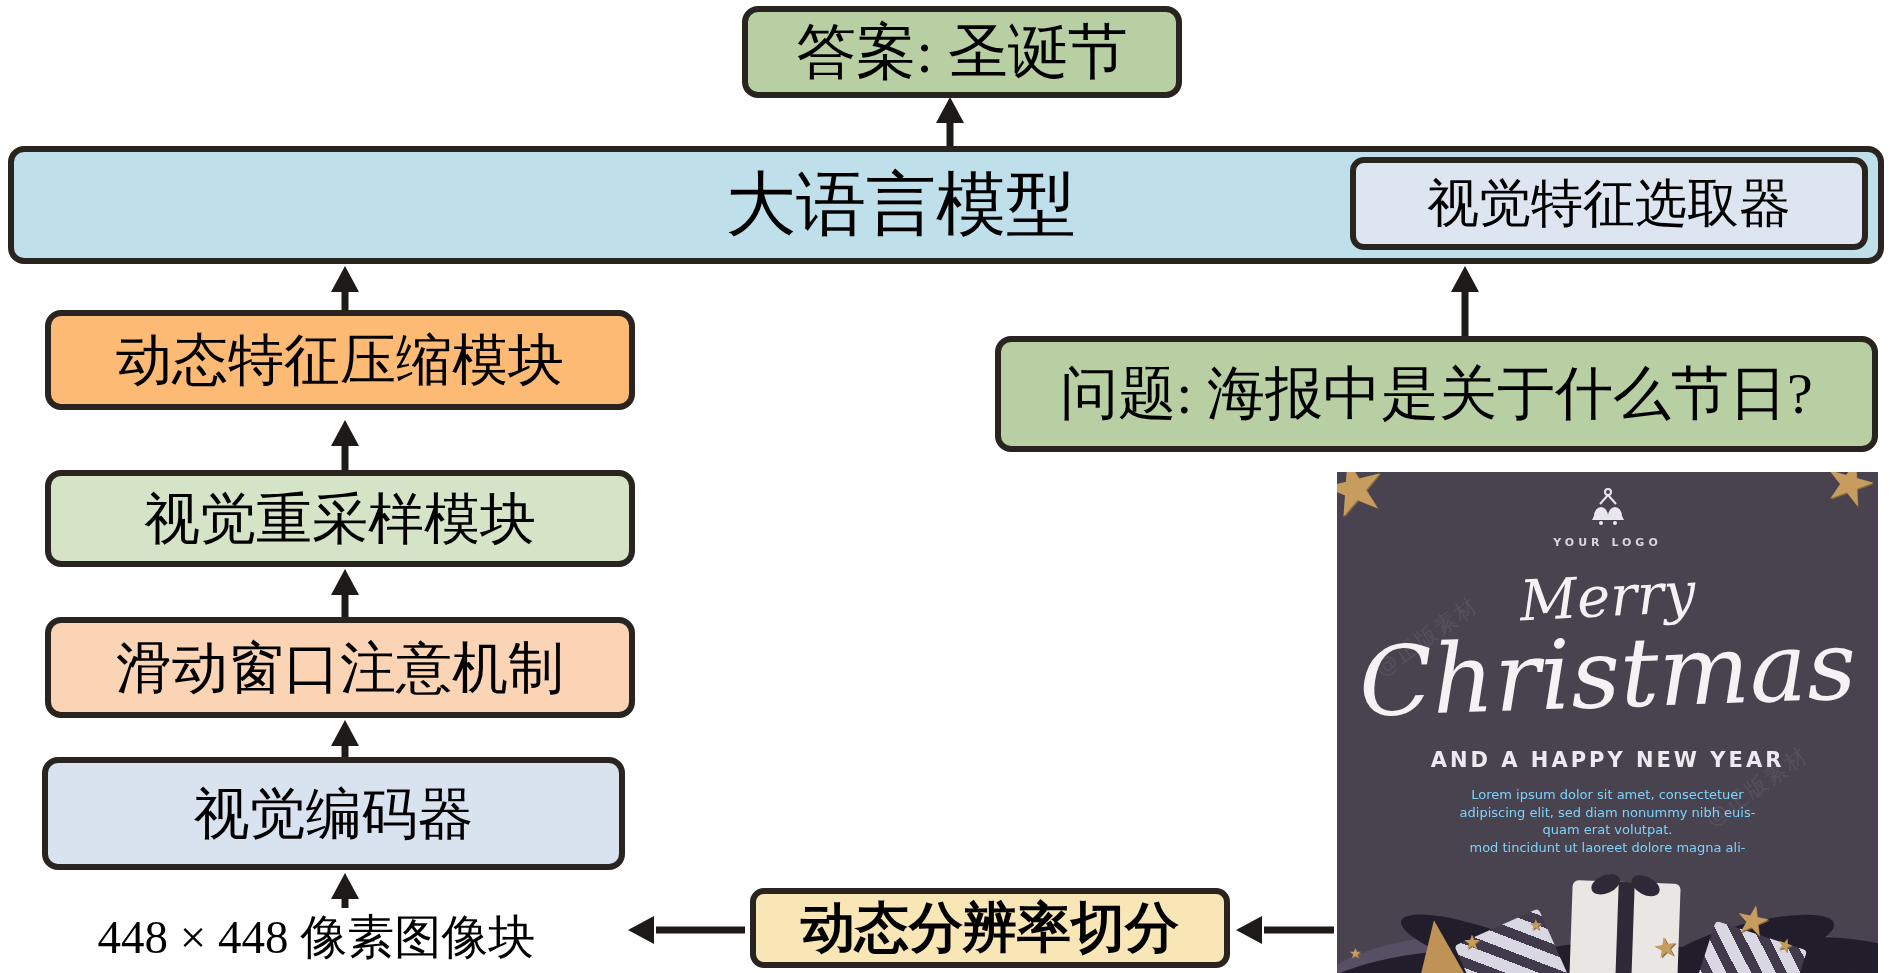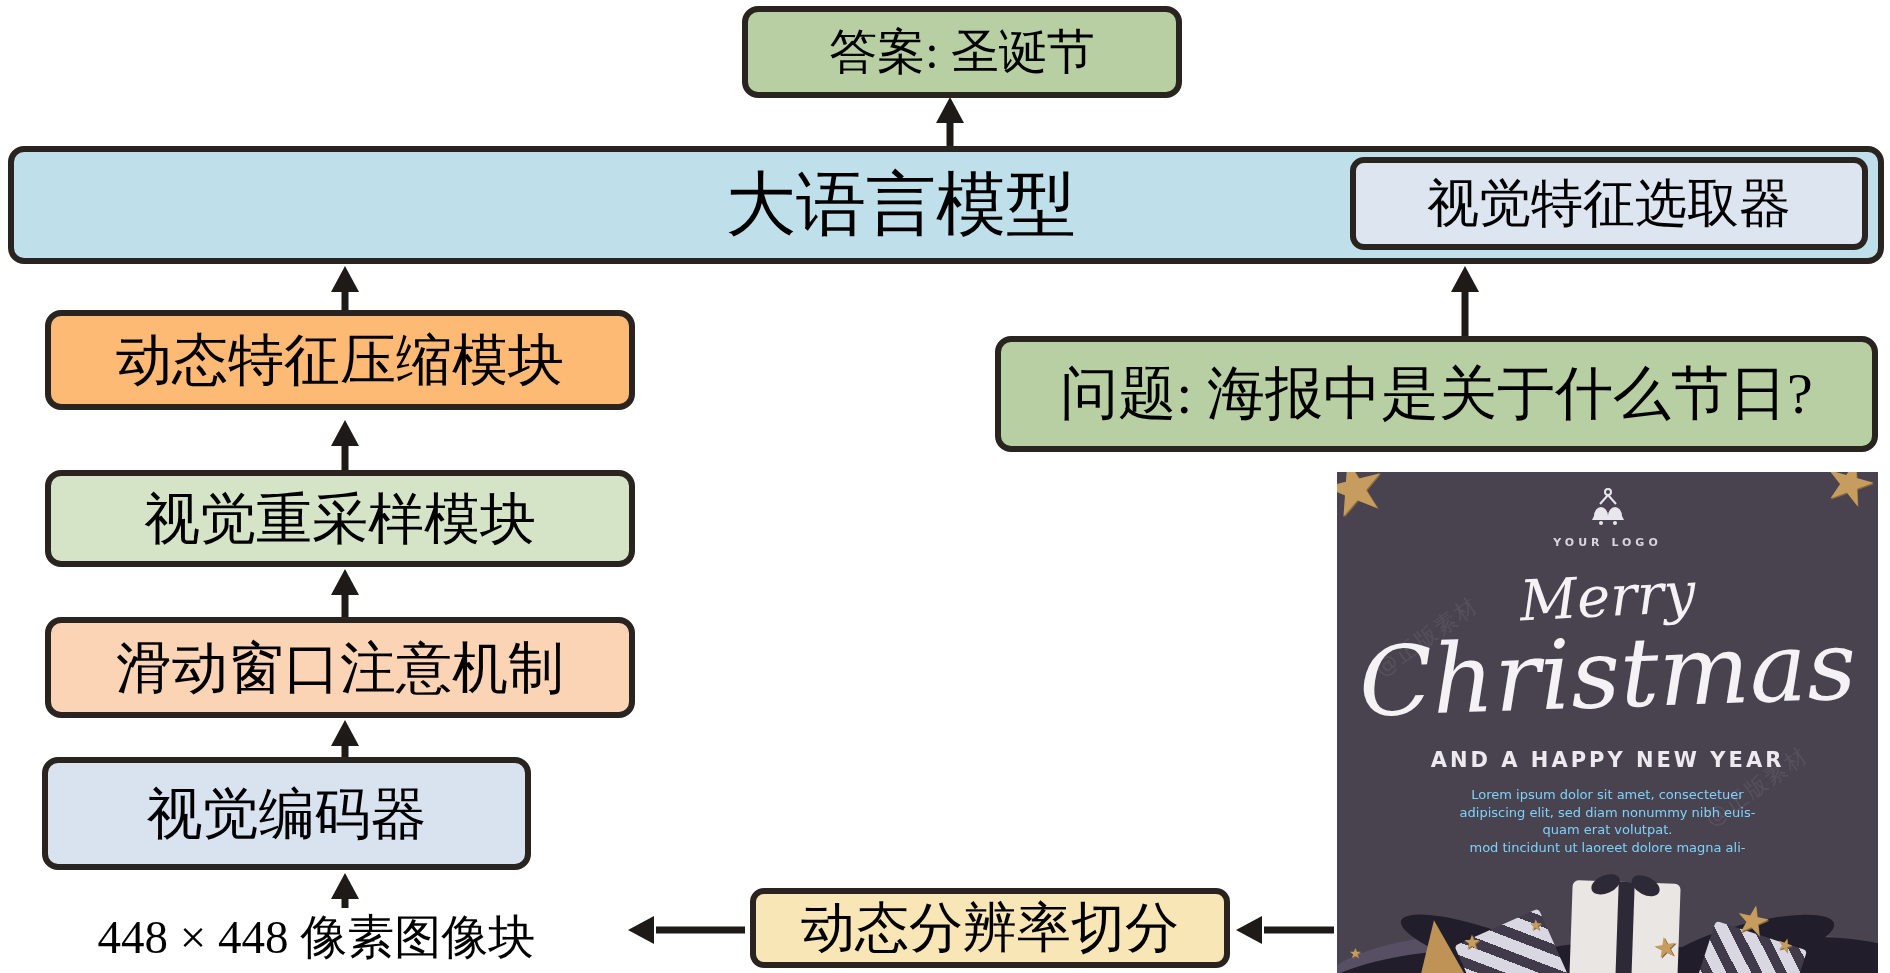--- a/index.html
+++ b/index.html
@@ -6,31 +6,31 @@
   .stage{
     position:relative;width:1890px;height:973px;background:#ffffff;overflow:hidden;
     font-family:"Liberation Serif","DejaVu Serif",serif;color:#000;
   }
   .box{
     position:absolute;box-sizing:border-box;
     border:6px solid #2a2420;border-radius:16px;
     display:flex;align-items:center;justify-content:center;
     text-align:center;line-height:1;
   }
-  .answer  {left:742px;top:6px;width:440px;height:92px;background:#b8cfa3;font-size:48px;}
+  .answer  {left:742px;top:6px;width:440px;height:92px;background:#b8cfa3;font-size:60px;}
   .llm     {left:8px;top:146px;width:1876px;height:118px;background:#bfe0ea;}
   .llm-label{position:absolute;left:712px;top:0;height:106px;display:flex;align-items:center;font-size:70px;}
   .selector{left:1330px;top:157px;width:518px;height:93px;background:#dde6f0;font-size:52px;border-radius:14px;margin-left:20px;}
   .module  {left:45px;width:590px;font-size:56px;}
   .m-compress {top:310px;height:100px;background:#fdba74;}
   .m-resample {top:470px;height:97px;background:#d5e4c6;}
   .m-swa      {top:617px;height:101px;background:#fbd4b6;}
-  .m-encoder  {left:42px;top:757px;width:489px;height:113px;background:#d9e2ef;align-items:center;}
+  .m-encoder  {left:42px;top:757px;width:583px;height:113px;background:#d9e2ef;align-items:center;}
   .question{left:995px;top:336px;width:883px;height:116px;background:#b8cfa3;font-size:58px;}
-  .crop    {left:750px;top:888px;width:480px;height:80px;background:#f9e6b6;font-size:54px;border-radius:14px;}
+  .crop    {left:750px;top:888px;width:480px;height:80px;background:#f9e6b6;font-size:54px;border-radius:14px;font-weight:bold;}
   .input-label{
     position:absolute;left:4px;top:905px;width:625px;height:64px;
     display:flex;align-items:center;justify-content:center;font-size:47px;
   }
   .arrows{position:absolute;left:0;top:0;width:1890px;height:973px;pointer-events:none;}
   .arrows line{stroke:#1d1a17;stroke-width:7;}
   .arrows polygon{fill:#1d1a17;}
 
   
   .poster{

